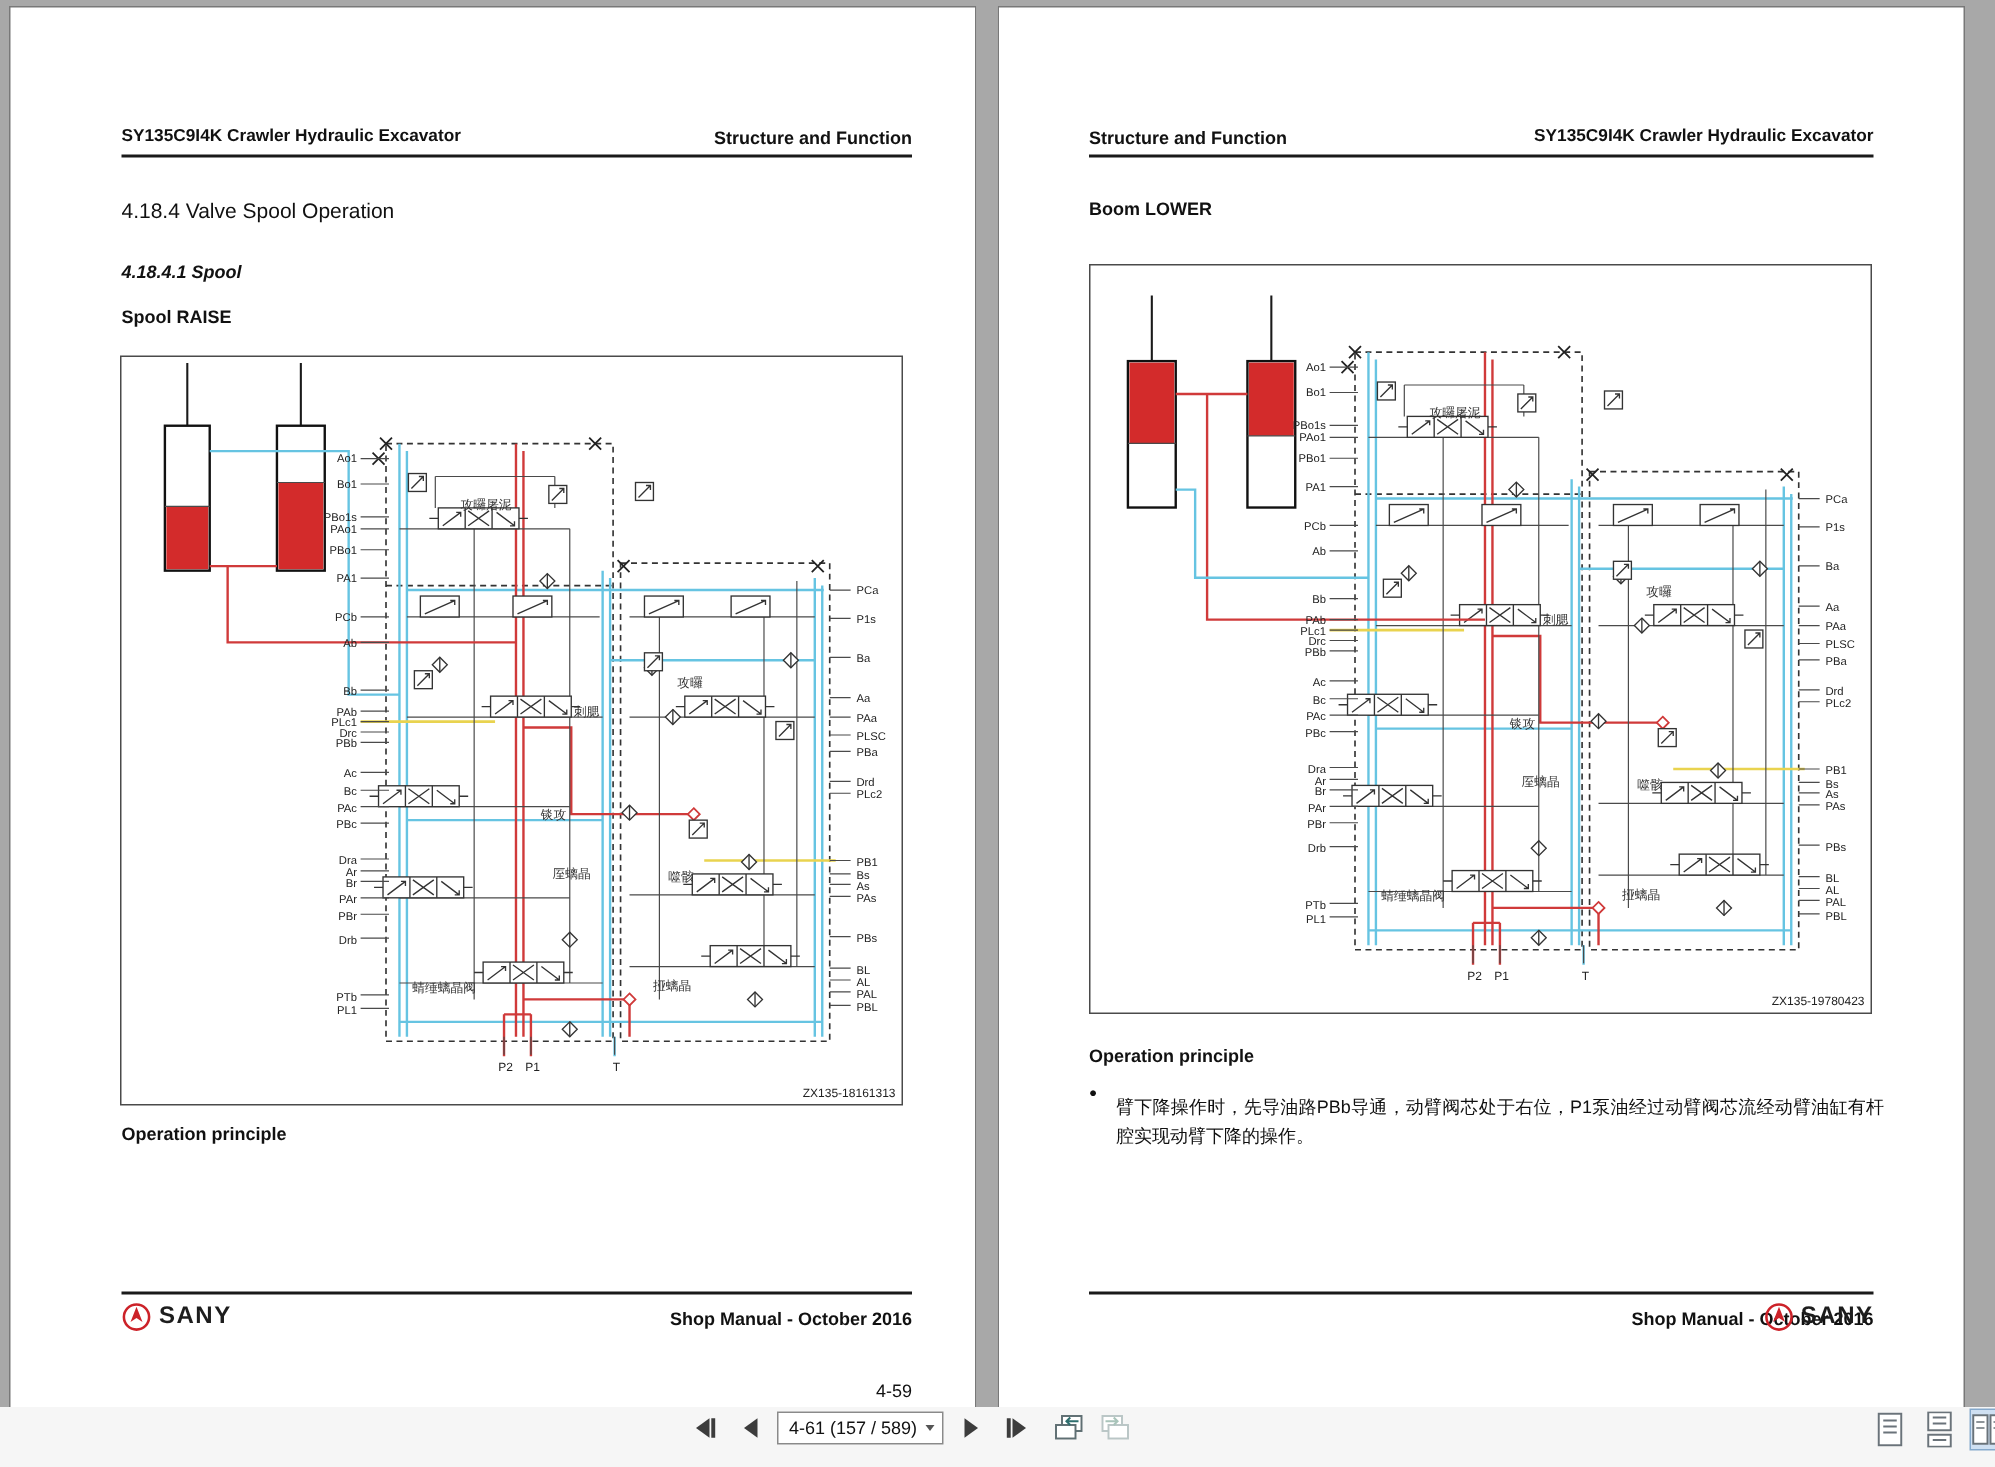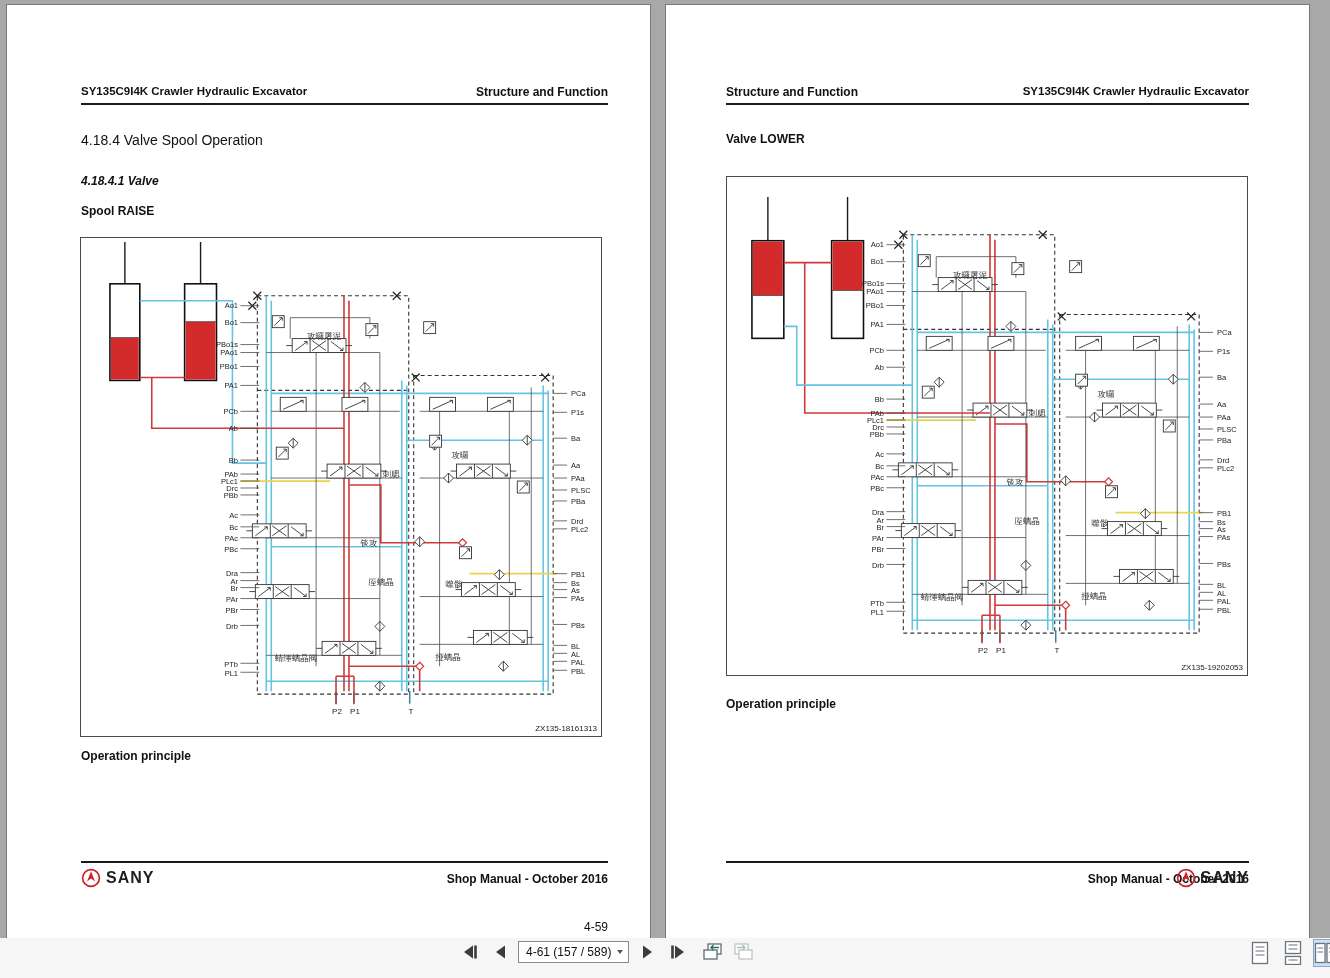--- a/index.html
+++ b/index.html
@@ -149,21 +149,21 @@
 </svg>
 
 <div class="screen">
 
   <section class="page page-left">
     <span class="hdr-l" style="left:74px">SY135C9I4K Crawler Hydraulic Excavator</span>
     <span class="hdr-r" style="right:42px">Structure and Function</span>
     <div class="rule" style="left:74px;right:42px;top:98px"></div>
 
     <h1 class="sec-title" style="left:74px;top:127px;margin:0">4.18.4  Valve Spool Operation</h1>
-    <h2 class="sub-title" style="left:74px;top:169px;margin:0">4.18.4.1  Valve</h2>
+    <h2 class="sub-title" style="left:74px;top:169px;margin:0">4.18.4.1  Spool</h2>
     <h3 class="fig-cap" style="left:74px;top:199px;margin:0">Spool RAISE</h3>
 
     <figure class="figure fig-raise" style="left:73px;top:232px;margin:0">
       <svg width="520" height="498" viewBox="0 0 522 500">
         <use href="#blockart"></use>
         <path class="k15" d="M44,4 V46 M120,4 V46"></path>
         <rect class="cylb" x="29" y="46" width="30" height="97"></rect>
         <rect class="cylr" x="30" y="100" width="28" height="42"></rect>
         <rect class="cylb" x="104" y="46" width="32" height="97"></rect>
         <rect class="cylr" x="105" y="84" width="30" height="58"></rect>
@@ -242,38 +242,38 @@
     </div>
     <div class="ftr-center" style="left:74px;right:42px;top:867px">Shop Manual - October 2016</div>
     <div class="ftr-page" style="right:42px;top:867px">4-59</div>
   </section>
 
   <section class="page page-right">
     <span class="hdr-r" style="left:60px;position:absolute;top:80px">Structure and Function</span>
     <span class="hdr-l" style="right:60px;position:absolute;top:80px">SY135C9I4K Crawler Hydraulic Excavator</span>
     <div class="rule" style="left:60px;right:60px;top:98px"></div>
 
-    <h3 class="fig-cap" style="left:60px;top:127px;margin:0">Valve LOWER</h3>
+    <h3 class="fig-cap" style="left:60px;top:127px;margin:0">Boom LOWER</h3>
 
     <figure class="figure fig-lower" style="left:60px;top:171px;margin:0">
       <svg width="520" height="498" viewBox="0 0 522 500">
         <use href="#blockart"></use>
         <path class="k15" d="M41,20 V64 M121,20 V64"></path>
         <rect class="cylb" x="25" y="64" width="32" height="98"></rect>
         <rect class="cylr" x="26" y="65" width="30" height="54"></rect>
         <rect class="cylb" x="105" y="64" width="32" height="98"></rect>
         <rect class="cylr" x="106" y="65" width="30" height="49"></rect>
         <path class="k" d="M25,119 H57 M105,114 H137"></path>
         <path class="rd" d="M57,86 H105 M78,86 V237 H264"></path>
         <path class="cy" d="M57,150 H70 V209 H186"></path>
         <g class="leaders">
             <path class="k" d="M160,68 H179 M160,85 H179 M160,107 H179 M160,115 H179 M160,129 H179 M160,148 H179 M160,174 H179 M160,191 H179 M160,223 H179 M160,237 H179 M160,244 H179 M160,251 H179 M160,258 H179 M160,278 H179 M160,290 H179 M160,301 H179 M160,312 H179 M160,336 H179 M160,344 H179 M160,351 H179 M160,362 H179 M160,373 H179 M160,389 H179 M160,427 H179 M160,436 H179 M474,156 H488 M474,175 H488 M474,201 H488 M474,228 H488 M474,241 H488 M474,253 H488 M474,264 H488 M474,284 H488 M474,292 H488 M474,337 H488 M474,346 H488 M474,353 H488 M474,361 H488 M474,388 H488 M474,409 H488 M474,417 H488 M474,425 H488 M474,434 H488 M256,455 V467 M274,455 V467 M330,455 V467 "></path>
           </g>
       </svg>
-      <div class="fig-id">ZX135-19202053</div>
+      <div class="fig-id">ZX135-19780423</div>
     <div class="pl-lab" style="top: 63px;">Ao1</div>
         <div class="pl-lab" style="top: 80px;">Bo1</div>
         <div class="pl-lab" style="top: 102px;">PBo1s</div>
         <div class="pl-lab" style="top: 110px;">PAo1</div>
         <div class="pl-lab" style="top: 124px;">PBo1</div>
         <div class="pl-lab" style="top: 143px;">PA1</div>
         <div class="pl-lab" style="top: 169px;">PCb</div>
         <div class="pl-lab" style="top: 186px;">Ab</div>
         <div class="pl-lab" style="top: 218px;">Bb</div>
         <div class="pl-lab" style="top: 232px;">PAb</div>
@@ -317,20 +317,21 @@
         <div class="in-lab" style="left: 268px; top: 231px;">刺腮</div>
         <div class="in-lab" style="left: 246px; top: 300px;">锬攻</div>
         <div class="in-lab" style="left: 258px; top: 339px;">厔螭晶</div>
         <div class="in-lab" style="left: 173px; top: 415px;">蜻缍螭晶阀</div>
         <div class="in-lab" style="left: 337px; top: 212px;">攻曪</div>
         <div class="in-lab" style="left: 331px; top: 341px;">噬骸</div>
         <div class="in-lab" style="left: 325px; top: 414px;">挜螭晶</div>
       </figure>
 
     <h4 class="op-head" style="left:60px;top:692px;margin:0">Operation principle</h4>
+    <p class="op-body dot-high" style="left:60px;top:724px;width:512px;margin:0">臂下降操作时，先导油路PBb导通，动臂阀芯处于右位，P1泵油经过动臂阀芯流经动臂油缸有杆腔实现动臂下降的操作。</p>
 
     <div class="rule" style="left:60px;right:60px;top:856px;height:1.5px"></div>
     <div class="ftr-page" style="left:60px;top:885px;position:absolute">4-60</div>
     <div class="ftr-center" style="left:60px;right:60px;top:867px">Shop Manual - October 2016</div>
     <div class="ftr-logo" style="right:60px;top:863px">
       <svg width="20" height="20" viewBox="0 0 20 20">
           <use href="#sany-logo"></use>
         </svg>
       <span class="brand">SANY</span>
     </div>

